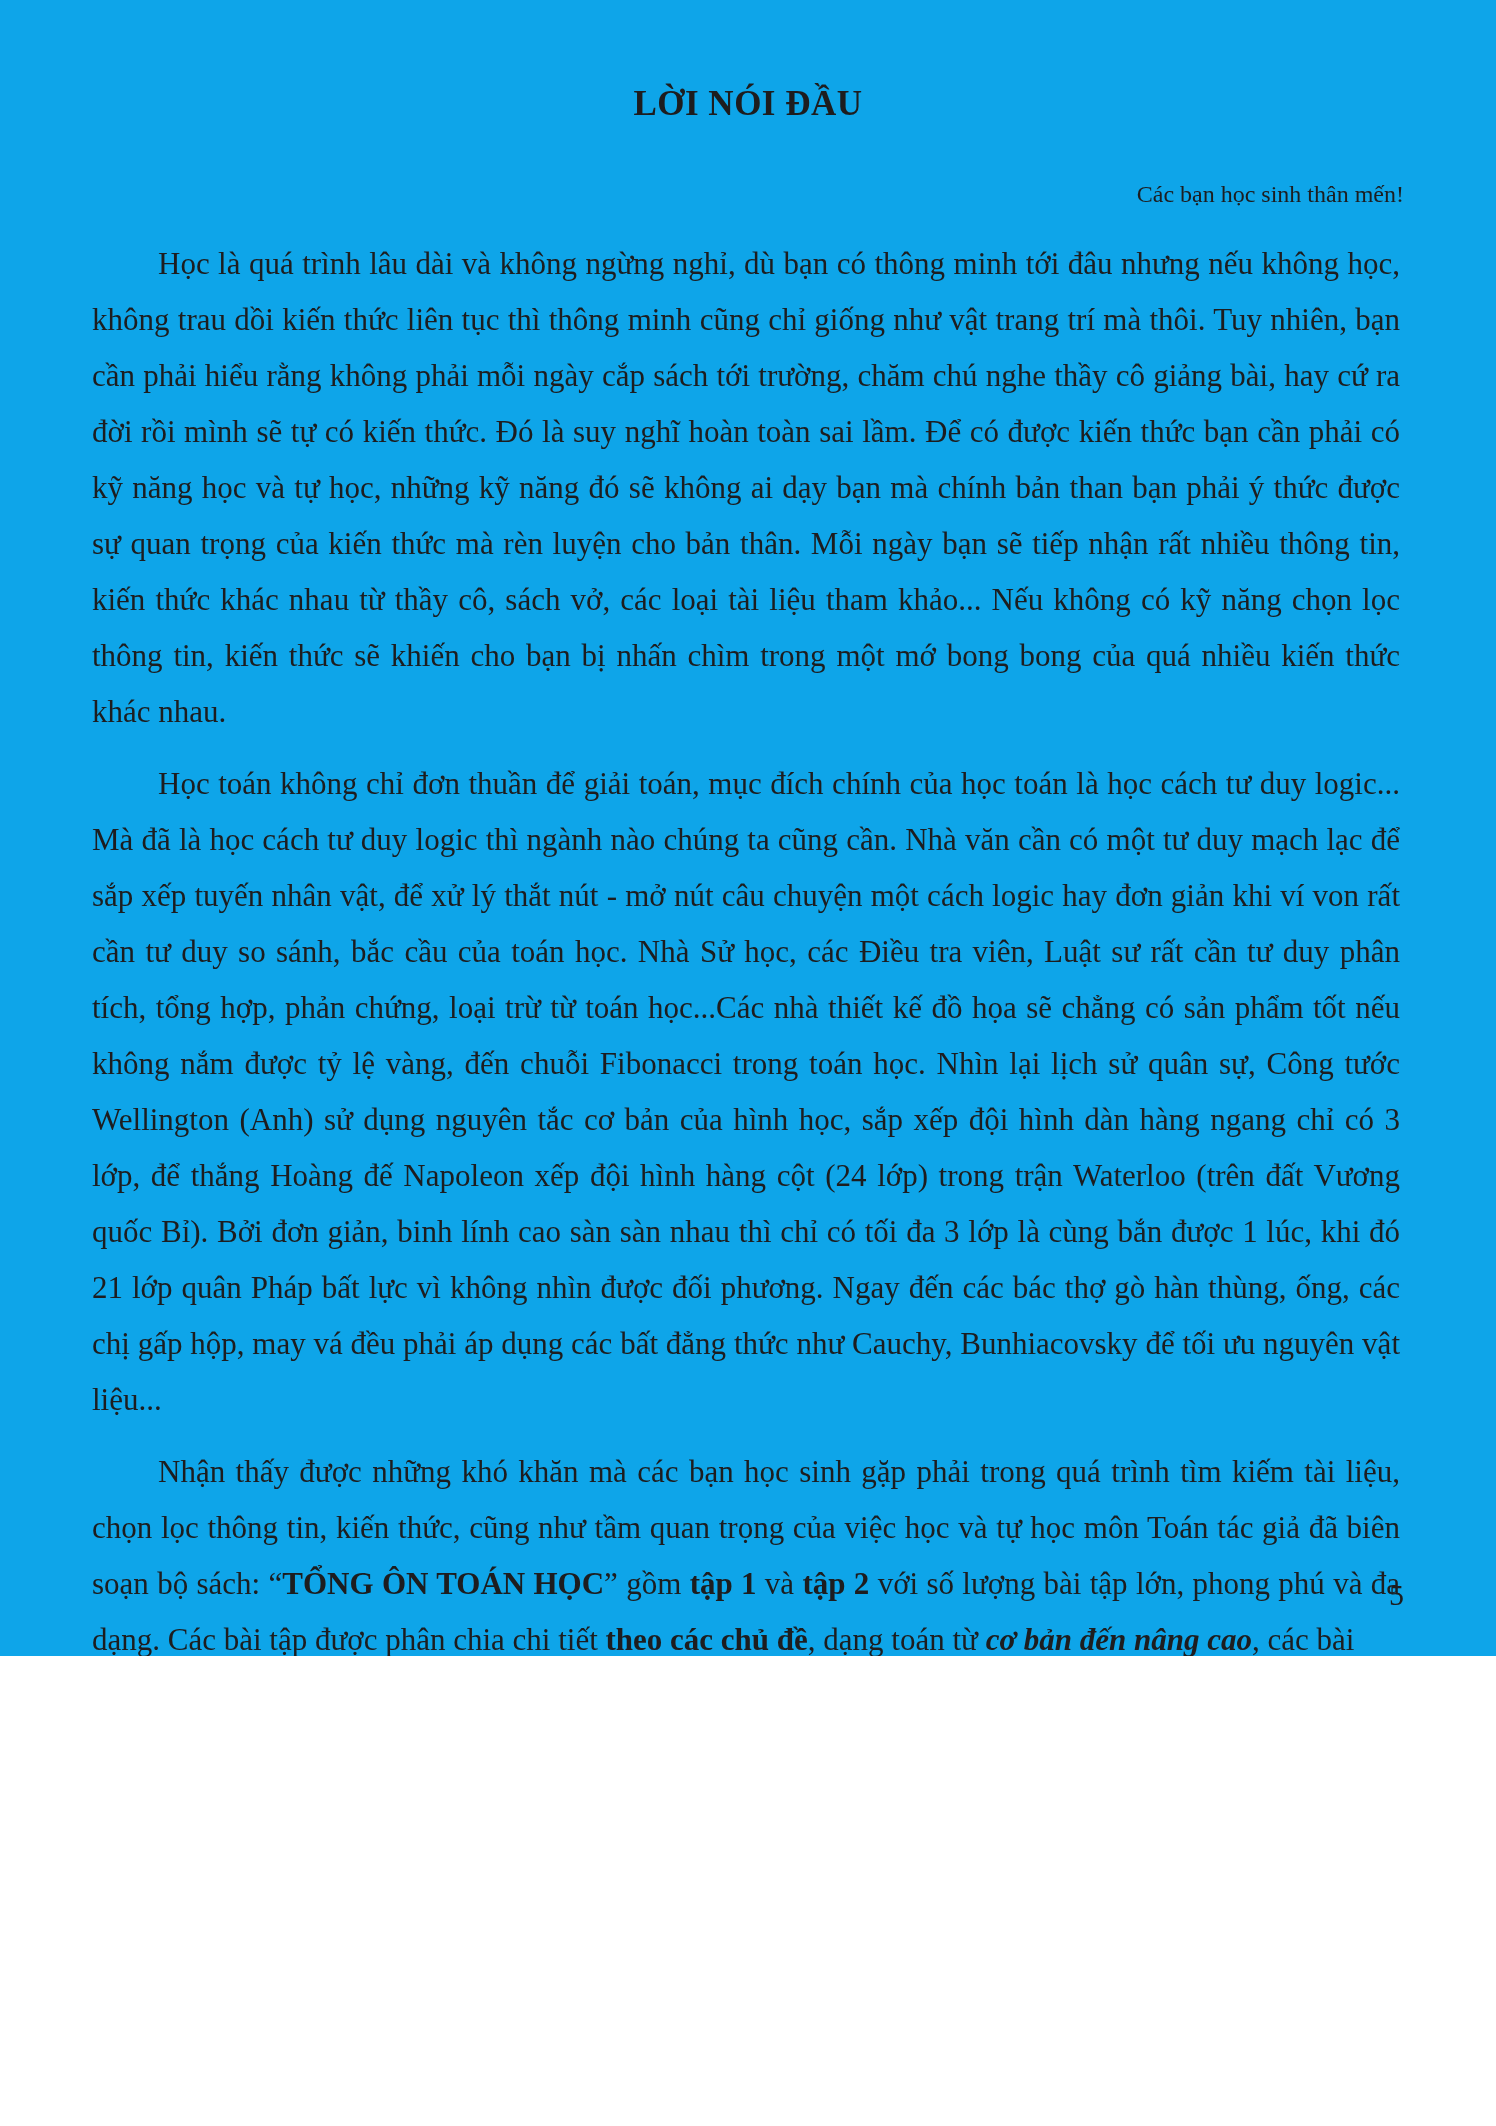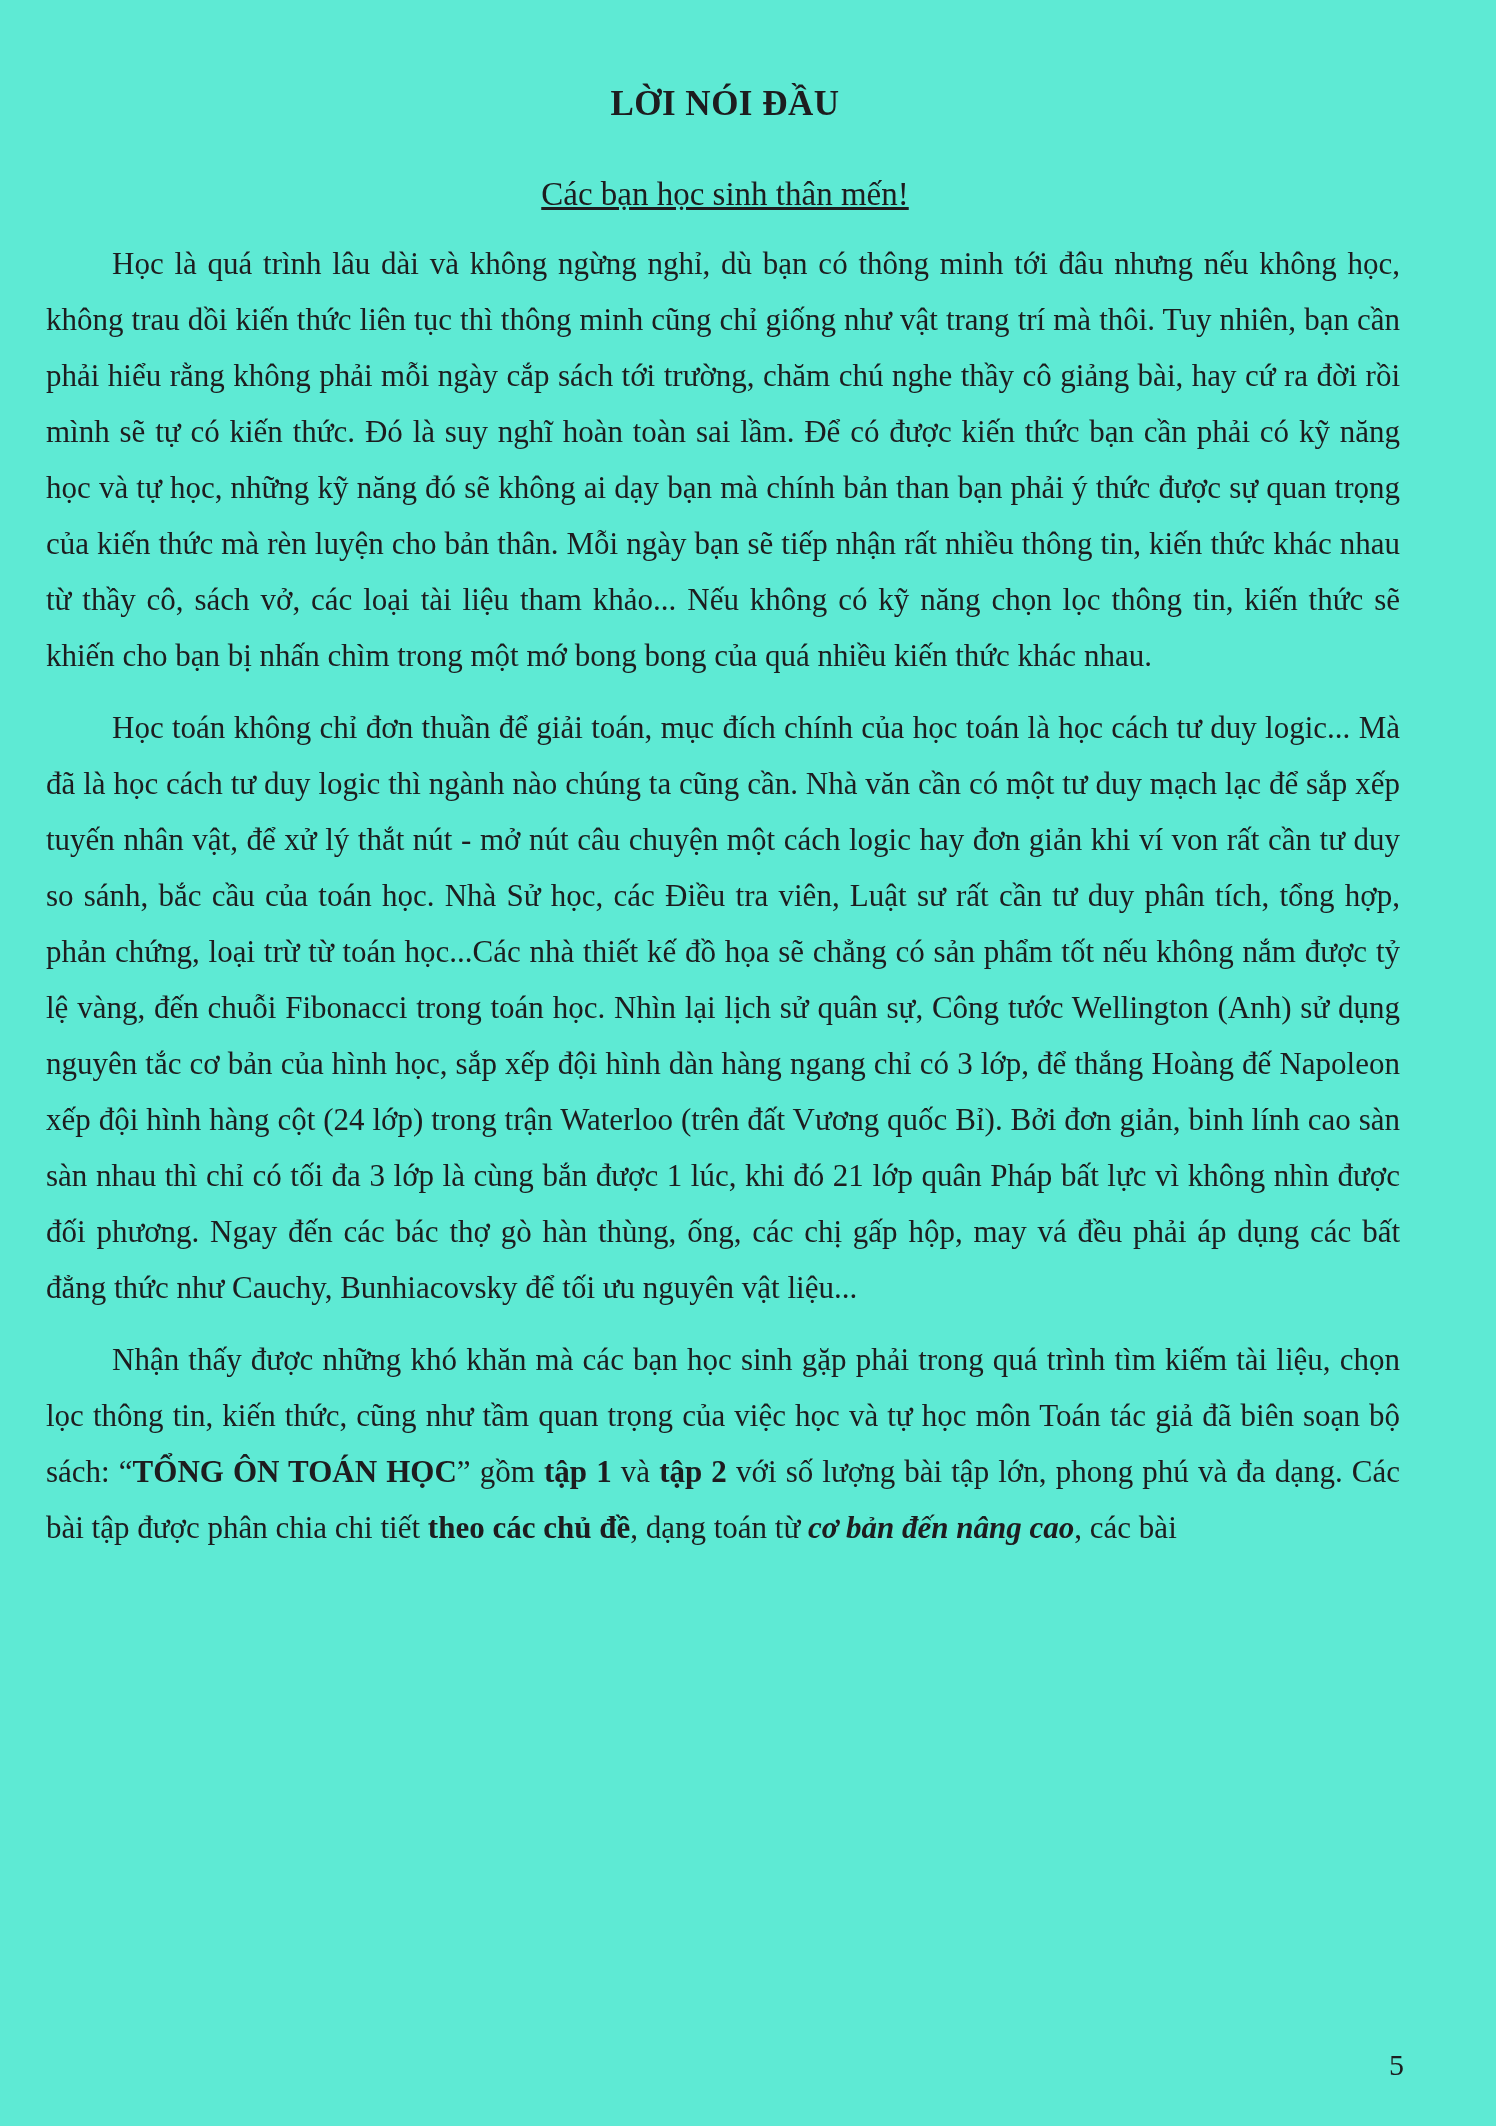--- a/index.html
+++ b/index.html
@@ -7,38 +7,37 @@
   body {
     width: 1496px;
     height: 2126px;
     background: #ffffff;
     color: #1d1d1f;
     font-family: "Liberation Serif", "DejaVu Serif", serif;
   }
   .page {
     position: relative;
     width: 1496px;
-    height: 2126px;
-    padding: 84px 92px 60px 46px;
+    height: 1656px;
+    padding: 84px 92px 60px 92px;
     overflow: hidden;
-    background: #5eead4;
+    background: #0ea5e9;
   }
   .title {
     margin: 0 0 42px 0;
     text-align: center;
     font-size: 35px;
     font-weight: 700;
     letter-spacing: 0.5px;
   }
   .salutation {
     margin: 0 0 14px 0;
-    font-size: 33px;
+    font-size: 24px;
     line-height: 56px;
-    text-align: center;
-    text-decoration: underline;
+    text-align: right;
   }
   .para {
     margin: 0 4px 16px 0;
     font-size: 31px;
     line-height: 56px;
     text-align: justify;
     text-indent: 66px;
   }
   .b  { font-weight: 700; }
   .bi { font-weight: 700; font-style: italic; }

